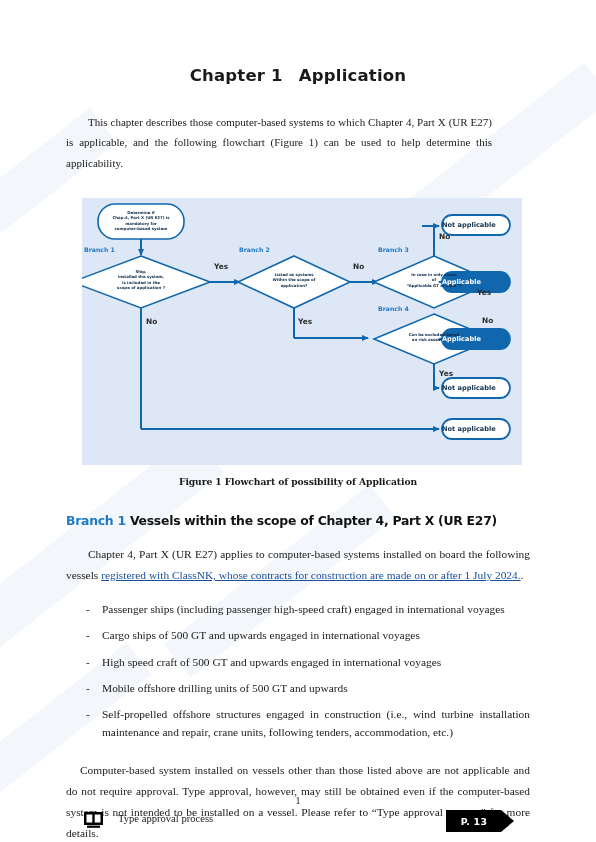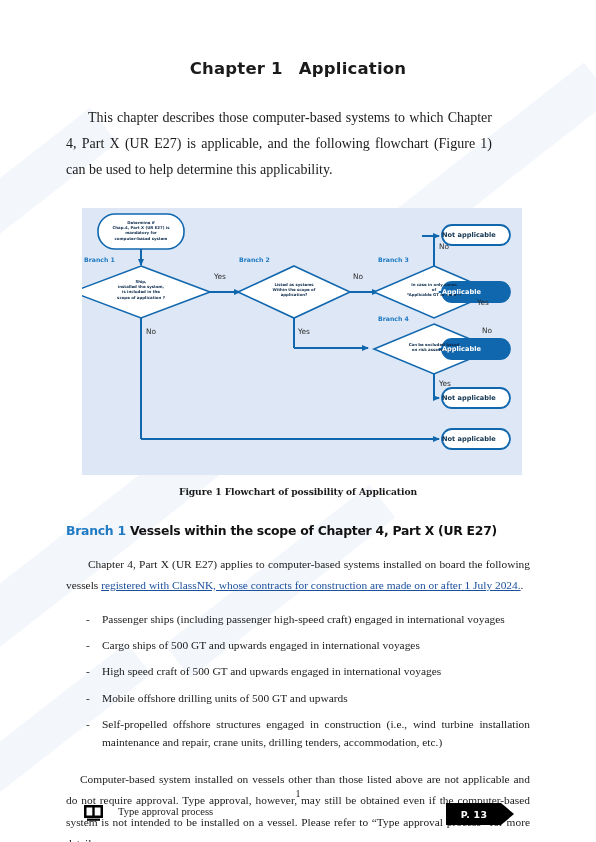--- a/index.html
+++ b/index.html
@@ -43,29 +43,29 @@
     height: 842px;
   }
 
   
   .chapter-title {
     font-family: "DejaVu Sans", sans-serif;
     font-weight: bold;
     font-size: 16.5px;
     text-align: center;
     letter-spacing: .2px;
-    margin: 9px;
+    margin: 16px;
     padding-top: 50px;
   }
   .chapter-title .ct-gap { display: inline-block; width: 16px; }
 
   
   .intro {
     margin: 27px 104px 0 66px;
-    font-size: 14px;
+    font-size: 11px;
     line-height: 1.85;
     text-align: justify;
   }
   .intro .lead { margin-left: 22px; }
 
   
   .flow-panel {
     position: relative;
     margin: 25px 0 0 82px;
     width: 440px;
@@ -88,21 +88,21 @@
     position: absolute;
     font-family: "DejaVu Sans", sans-serif;
     font-weight: bold;
     font-size: 6.2px;
     color: #1f7ac4;
     white-space: nowrap;
   }
   .edge-label {
     position: absolute;
     font-family: "DejaVu Sans", sans-serif;
-    font-weight: normal;
+    font-weight: bold;
     font-size: 7.4px;
     color: #2b2b2b;
     white-space: nowrap;
   }
   .result-label {
     position: absolute;
     font-family: "DejaVu Sans", sans-serif;
     font-weight: bold;
     font-size: 6.6px;
     white-space: nowrap;
@@ -362,21 +362,21 @@
   <div class="body-para">
     <span class="lead">Chapter 4, Part X (UR E27) applies to computer-based systems installed on board the following</span>
     <span>vessels </span><a class="link" href="#">registered with ClassNK, whose contracts for construction are made on or after 1 July 2024.</a><span>.</span>
   </div>
 
   <ul class="bullets">
     <li><span class="dash">-</span><span>Passenger ships (including passenger high-speed craft) engaged in international voyages</span></li>
     <li><span class="dash">-</span><span>Cargo ships of 500 GT and upwards engaged in international voyages</span></li>
     <li><span class="dash">-</span><span>High speed craft of 500 GT and upwards engaged in international voyages</span></li>
     <li><span class="dash">-</span><span>Mobile offshore drilling units of 500 GT and upwards</span></li>
-    <li><span class="dash">-</span><span>Self-propelled offshore structures engaged in construction (i.e., wind turbine installation maintenance and repair, crane units, drilling tenders, accommodation, etc.)</span></li>
+    <li><span class="dash">-</span><span>Self-propelled offshore structures engaged in construction (i.e., wind turbine installation maintenance and repair, crane units, following tenders, accommodation, etc.)</span></li>
   </ul>
 
   <div class="closing">
     <span class="lead">Computer-based system installed on vessels other than those listed above are not applicable and do</span>
     <span>not require approval. Type approval, however, may still be obtained even if the computer-based</span>
     <span>system is not intended to be installed on a vessel. Please refer to “Type approval process” for more</span>
     <span>details.</span>
   </div>
 
   <div class="footer-ref">

